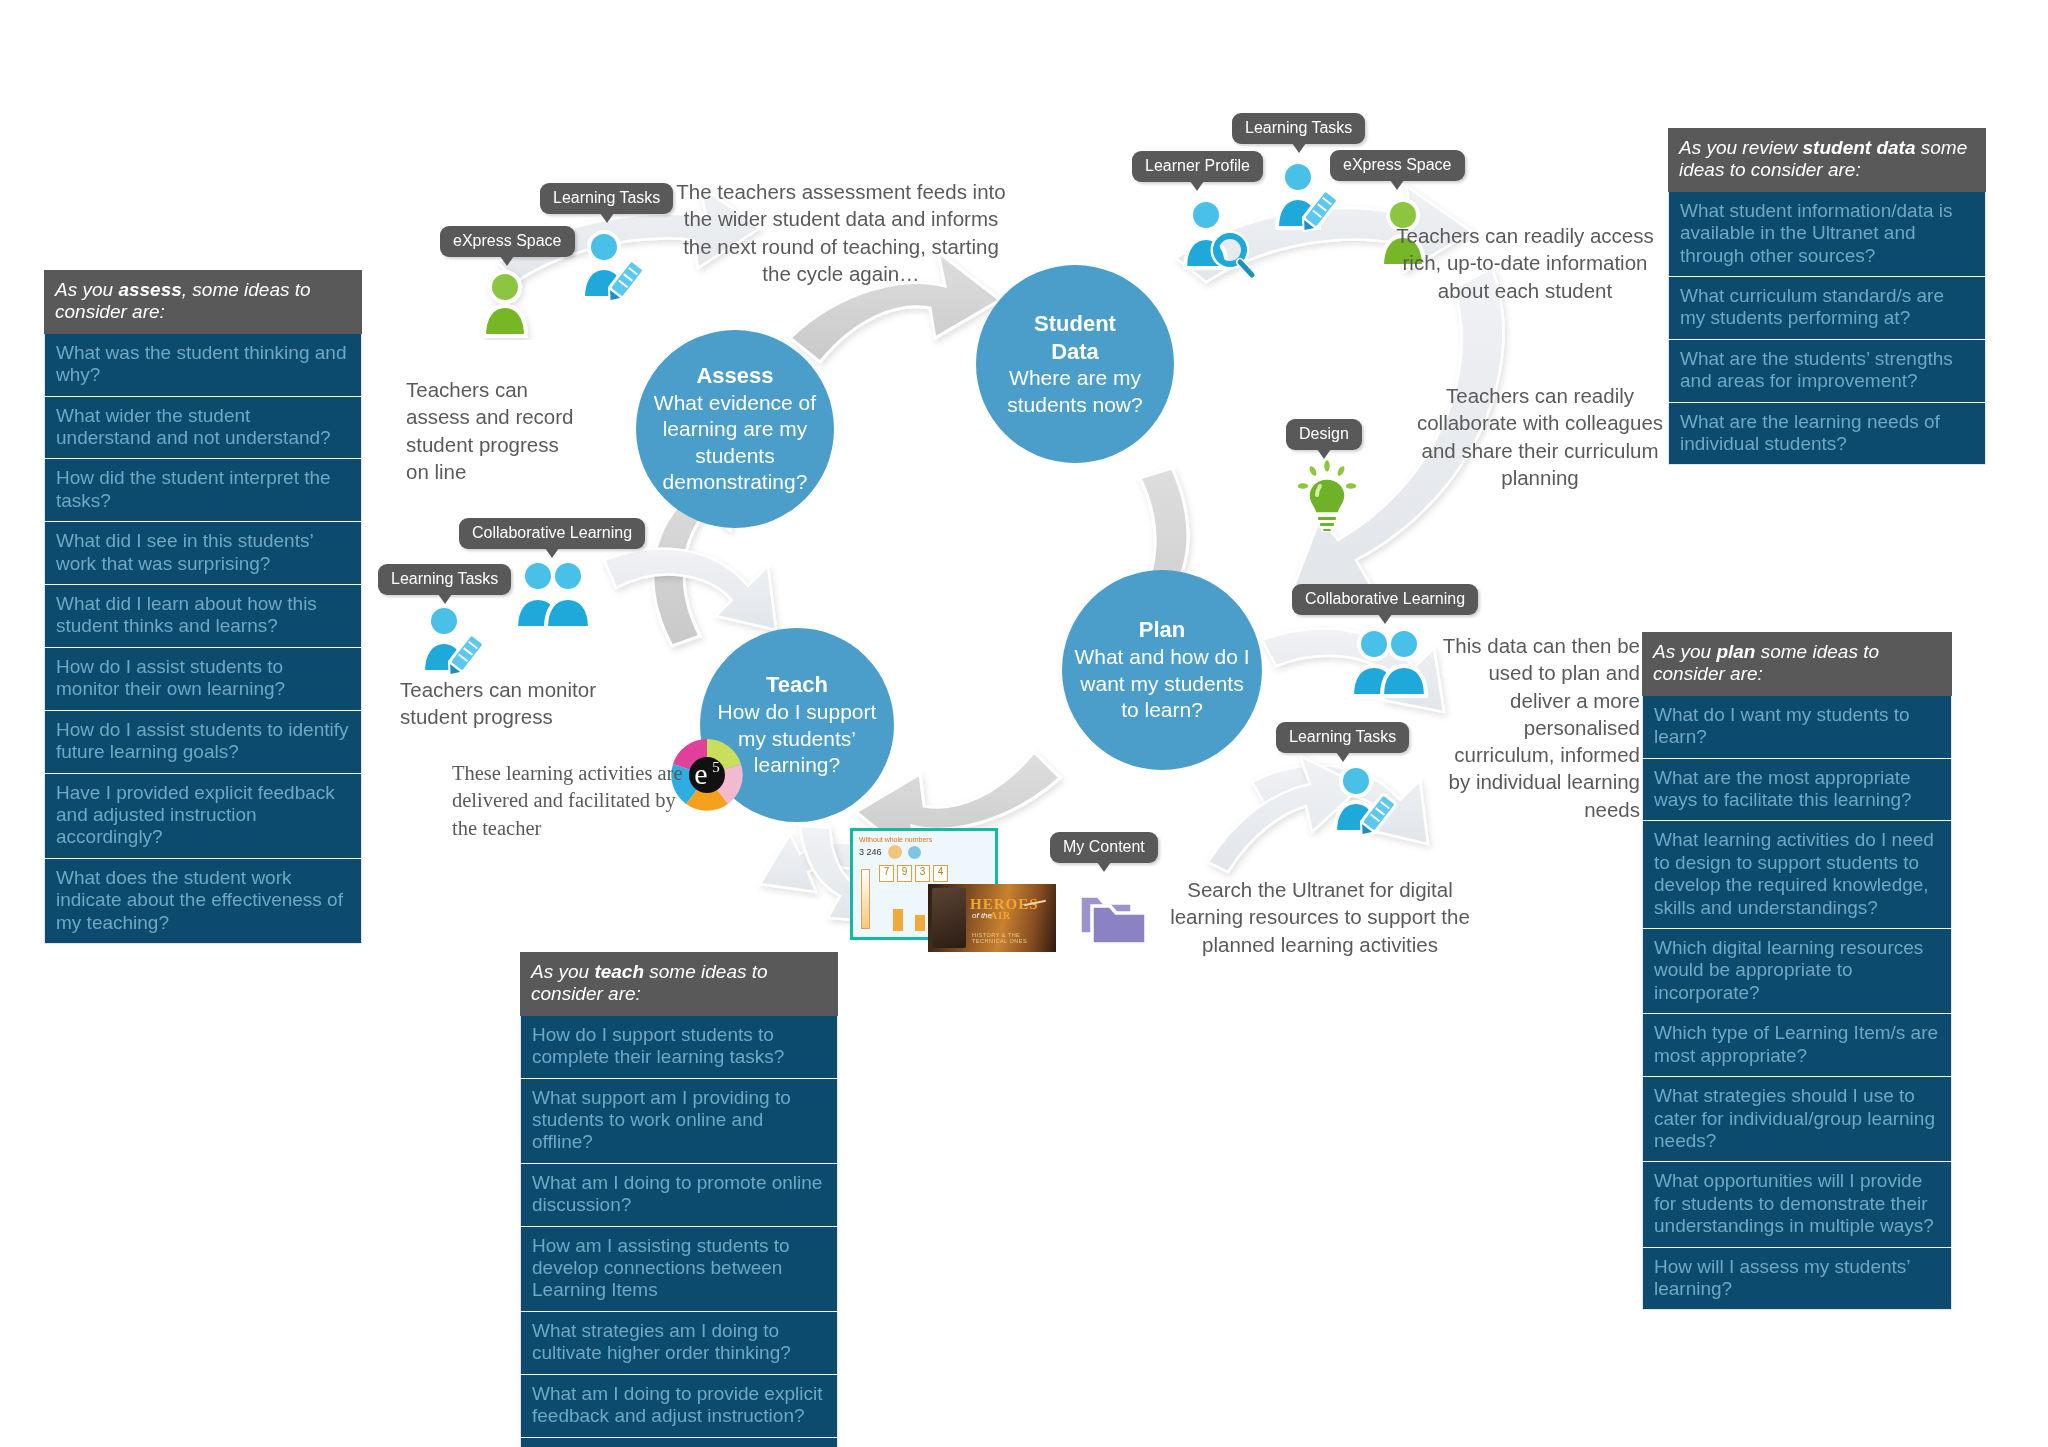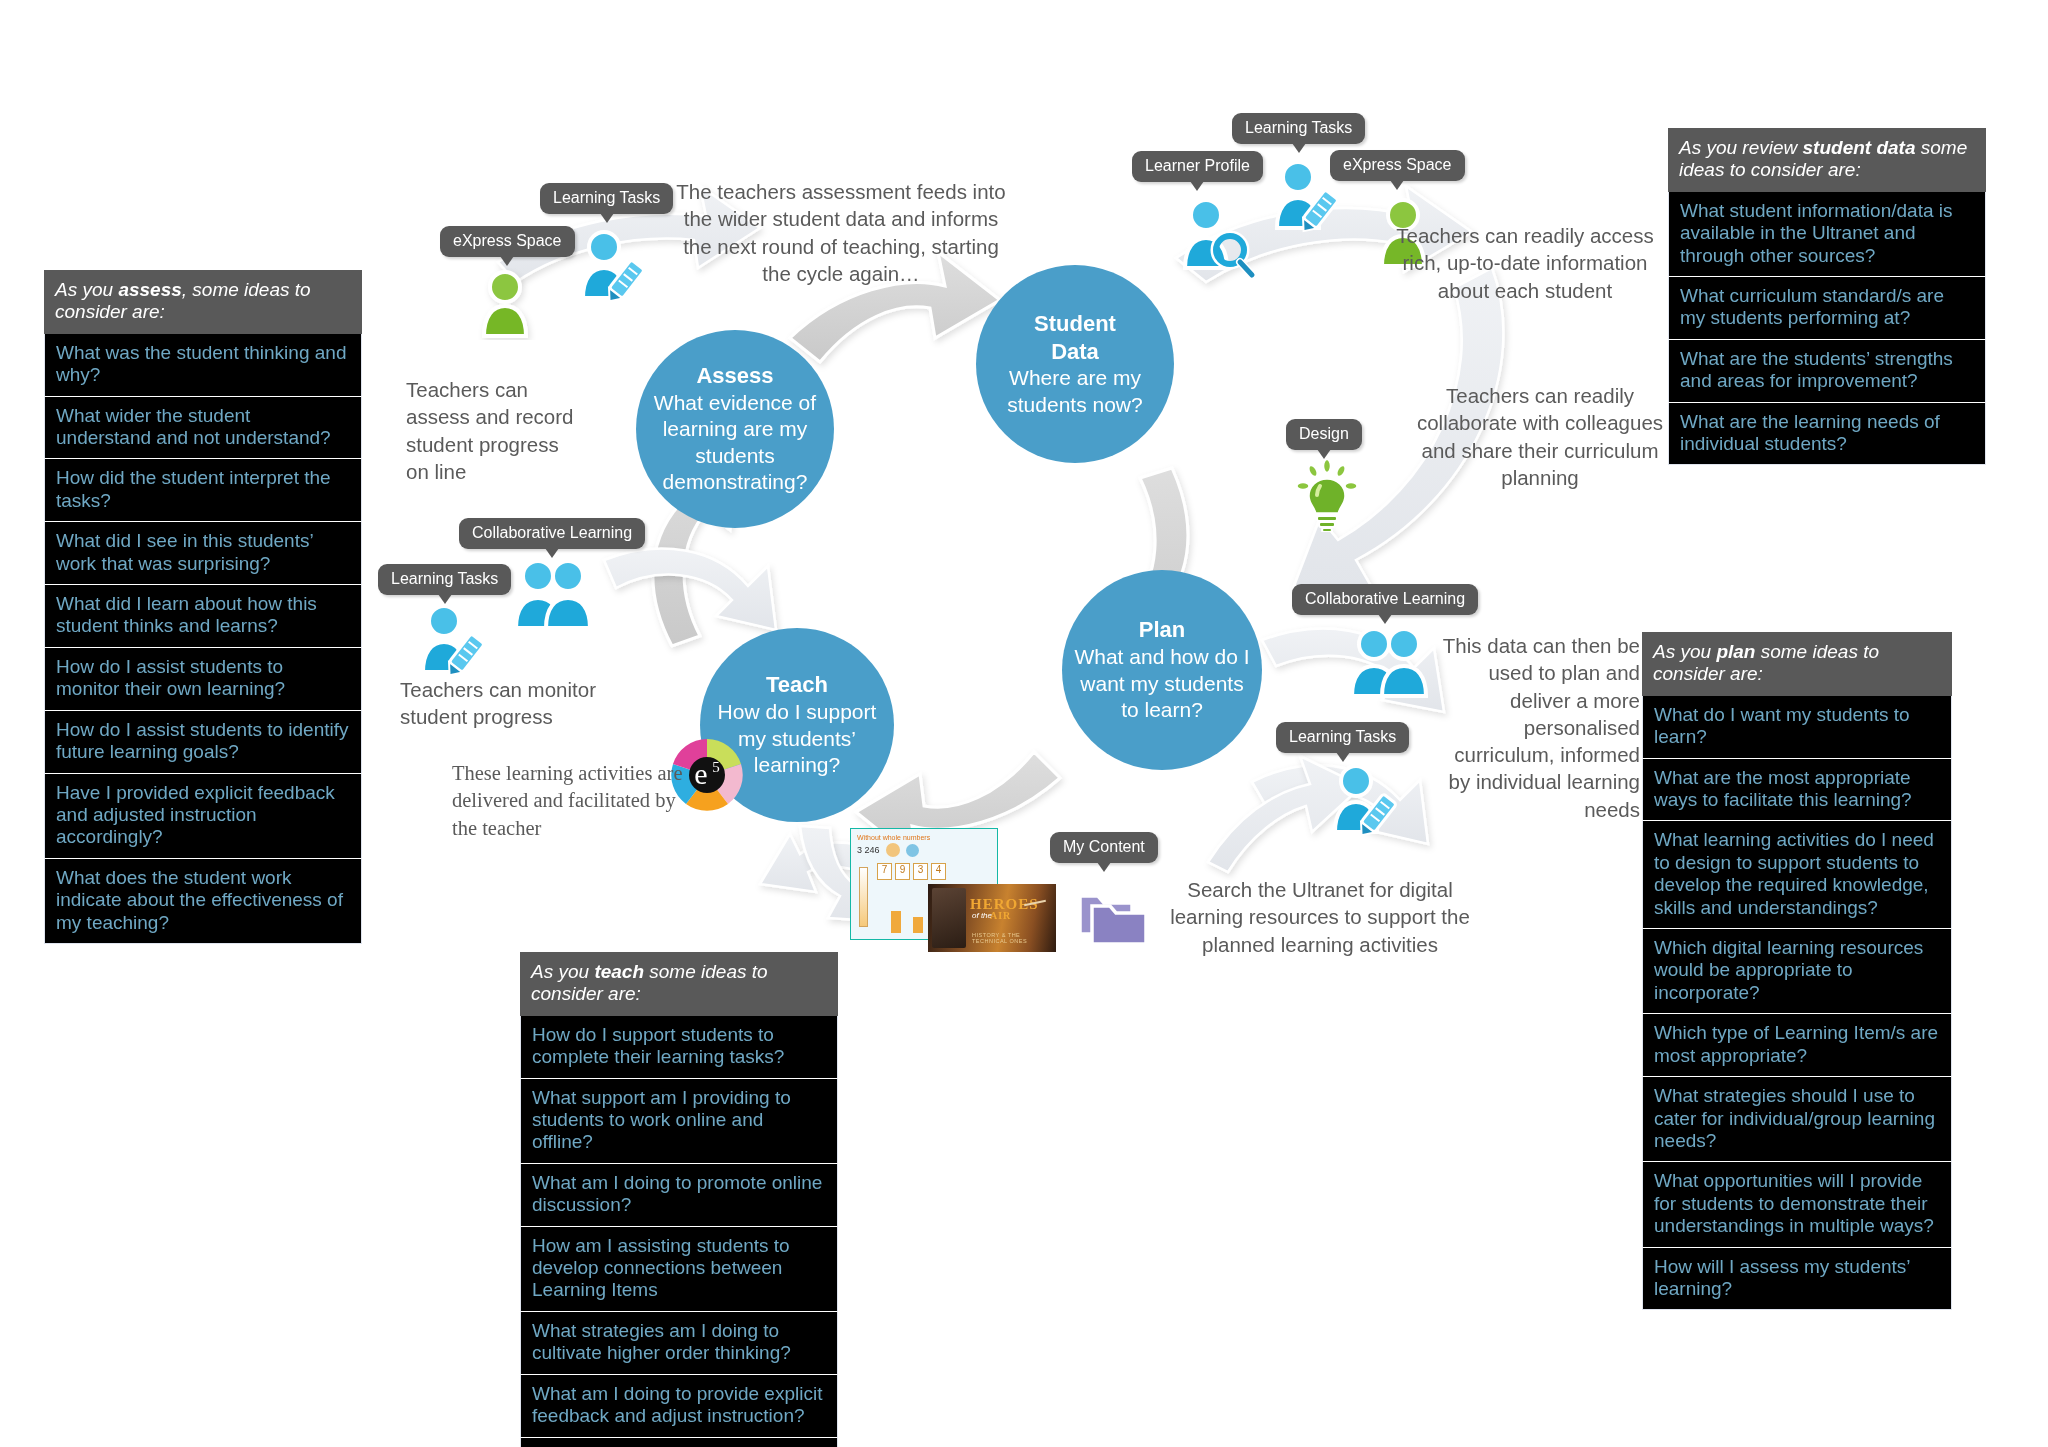--- a/index.html
+++ b/index.html
@@ -16,21 +16,21 @@
   .panel-header {
     background: #595959;
     color: #ffffff;
     font-style: italic;
     font-size: 19px;
     line-height: 1.18;
     padding: 9px 11px 10px 11px;
   }
   .panel-header b { font-weight: bold; font-style: italic; }
   .panel-row {
-    background: #000000;
+    background: #0c4a6e;
     color: #6fa8c4;
     font-size: 19px;
     line-height: 1.18;
     padding: 8px 11px 9px 11px;
     border-bottom: 1px solid #ffffff;
     border-left: 1px solid #dfe4ee;
     border-right: 1px solid #dfe4ee;
   }
   .panel-row:last-child { border-bottom: 1px solid #dfe4ee; }
 
@@ -98,21 +98,21 @@
     position: absolute;
     color: #5a5a5a;
     font-size: 20.5px;
     line-height: 1.33;
   }
 
   
   .thumb { position: absolute; overflow: hidden; }
   .thumb-math {
     background: #eef7fb;
-    border: 1px solid #14b8a6;
+    border: 3px solid #14b8a6;
   }
   .thumb-heroes {
     background: linear-gradient(100deg,#2a1a12 0%,#7d4a22 30%,#c8822f 58%,#8a4f22 80%,#2e1b10 100%);
   }
 </style>
 </head>
 <body>
 
 <svg class="arrows-svg" viewBox="0 0 2048 1447">
   <defs>

